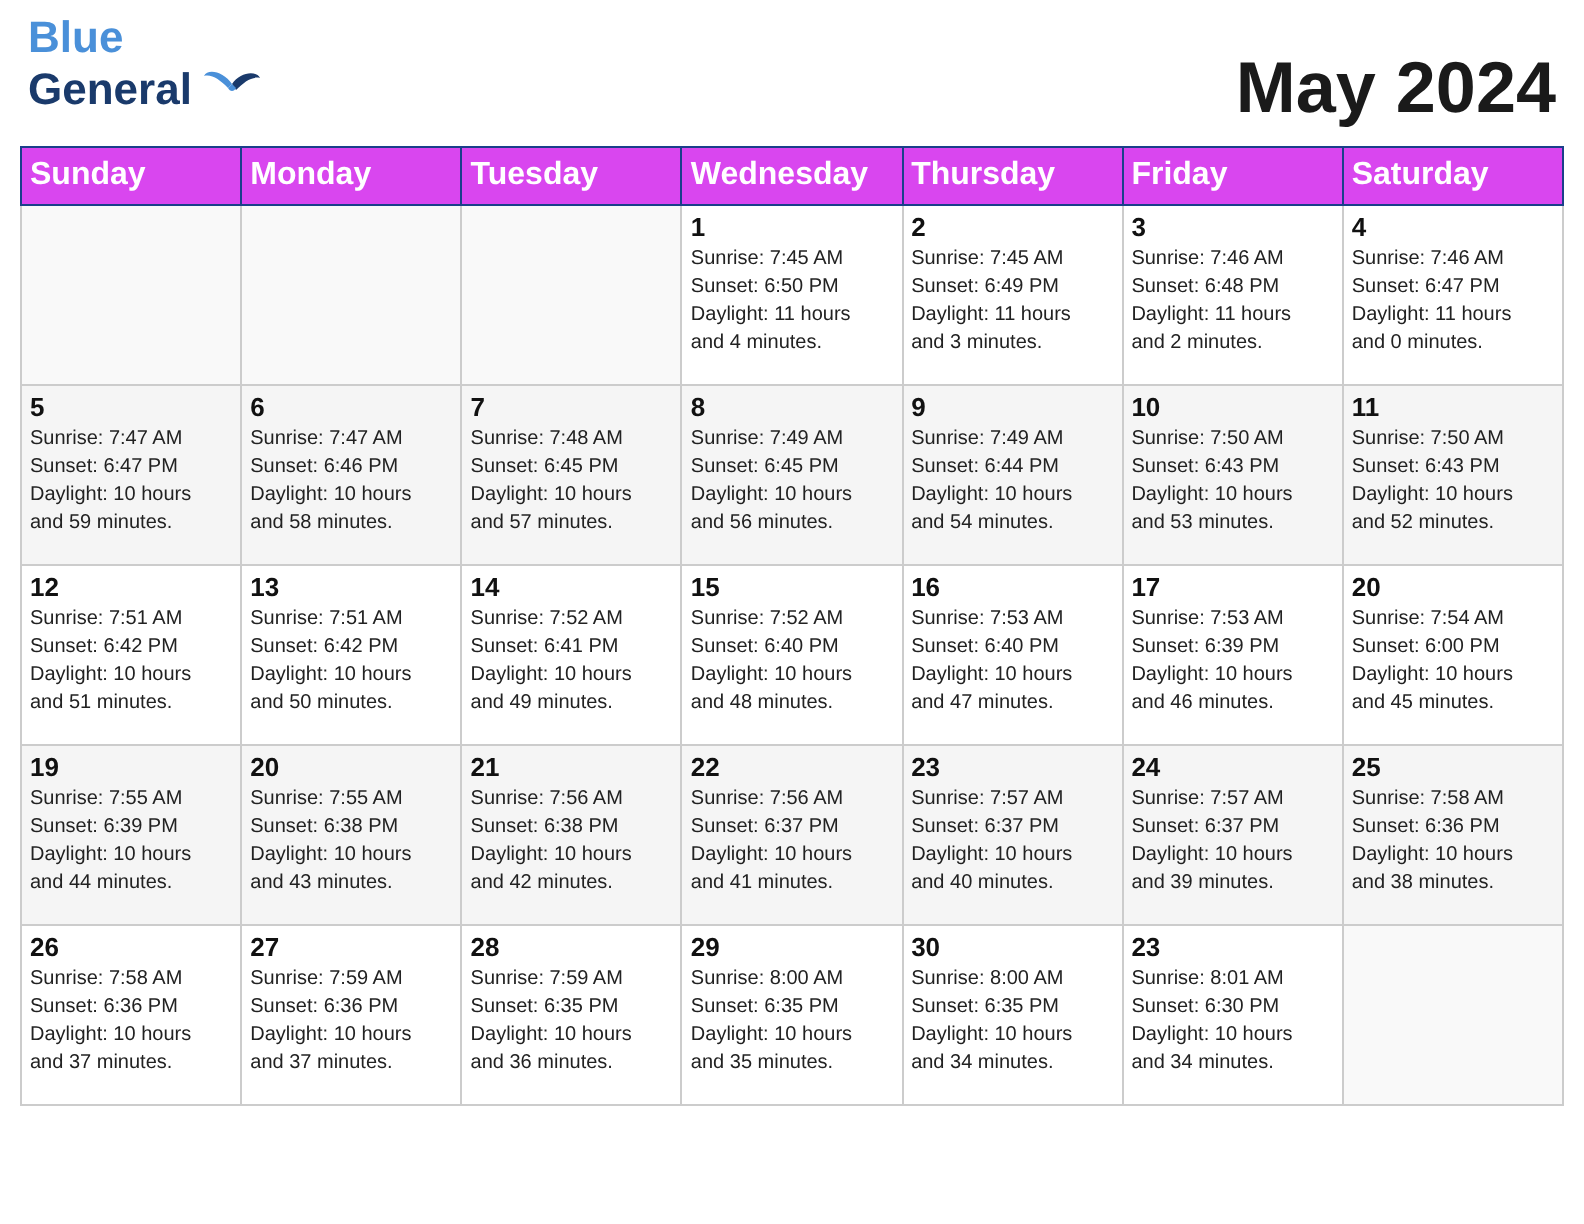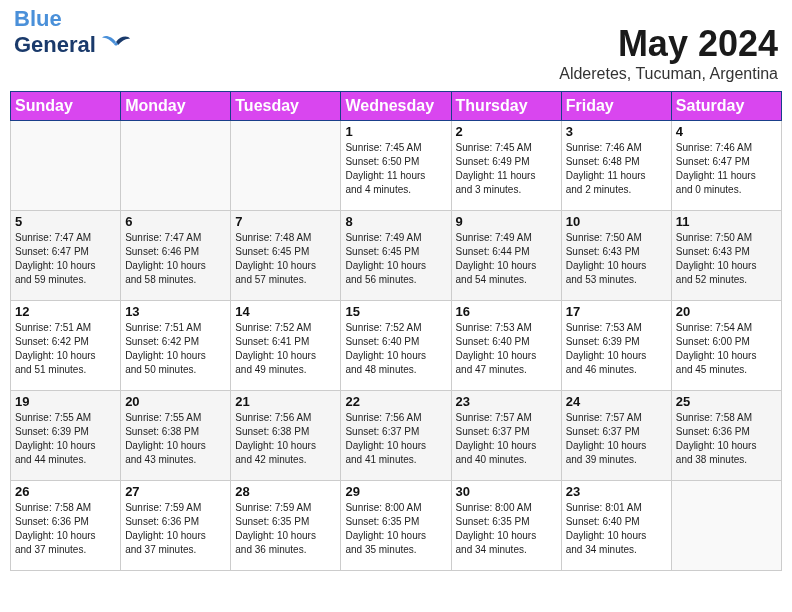--- a/index.html
+++ b/index.html
@@ -101,21 +101,20 @@
         <svg class="bird-icon" width="28" height="20" viewBox="0 0 28 20">
           <path d="M14 10 C10 4, 2 2, 0 6 C4 5, 8 8, 12 12 Z" fill="#4a90d9"></path>
           <path d="M14 10 C18 4, 26 3, 28 7 C24 6, 20 9, 16 13 Z" fill="#1a3a6b"></path>
           <path d="M12 12 C13 14, 15 14, 16 12 L14 10 Z" fill="#4a90d9"></path>
         </svg>
       </div>
     </div>
   </div>
   <div class="title-section">
     <div class="month-title">May 2024</div>
-    <div class="location-title">Alderetes, Tucuman, Argentina</div>
   </div>
 </div>
 
 <table>
   <thead>
     <tr>
     <th>Sunday</th>
         <th>Monday</th>
         <th>Tuesday</th>
         <th>Wednesday</th>
@@ -343,20 +342,20 @@
         <td>
           <div class="day-number">30</div>
           <div class="day-info" style="white-space: pre-line;">Sunrise: 8:00 AM
 Sunset: 6:35 PM
 Daylight: 10 hours
 and 34 minutes.</div>
         </td>
         <td>
           <div class="day-number">23</div>
           <div class="day-info" style="white-space: pre-line;">Sunrise: 8:01 AM
-Sunset: 6:40 PM
+Sunset: 6:30 PM
 Daylight: 10 hours
 and 34 minutes.</div>
         </td>
         <td class="empty-cell"></td>
       </tr>
     </tbody>
 </table>
 
 </body></html>

